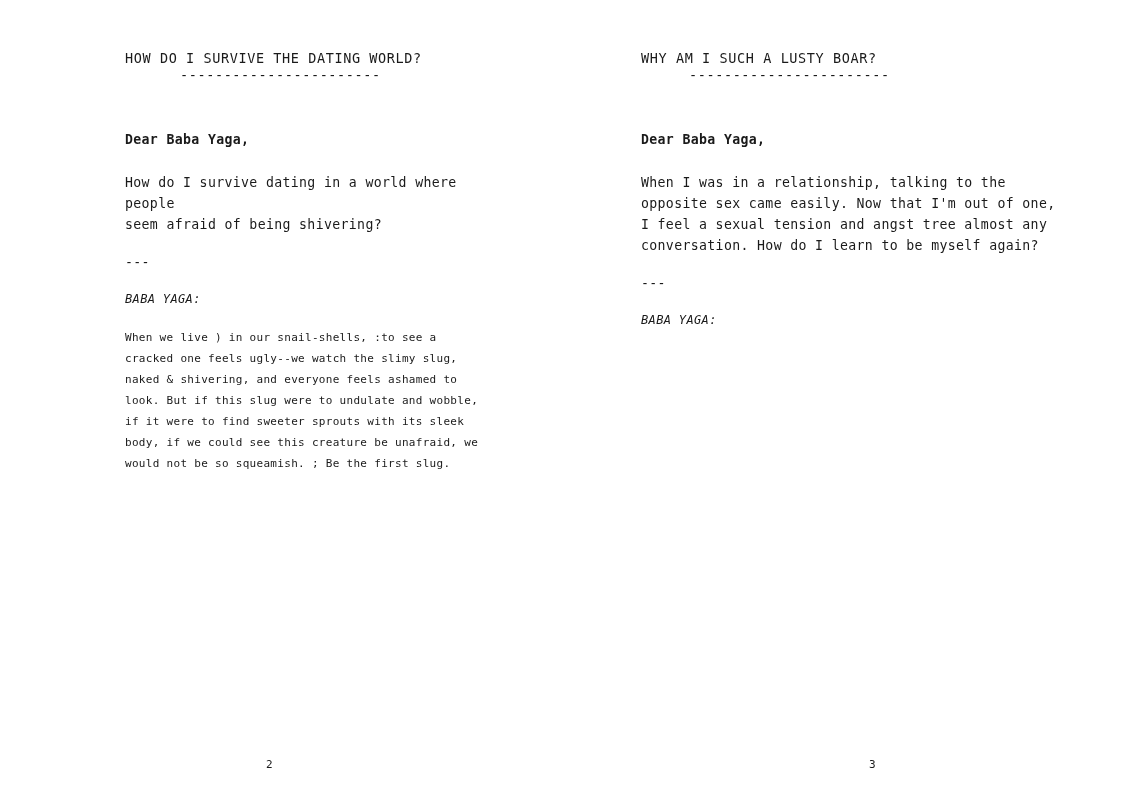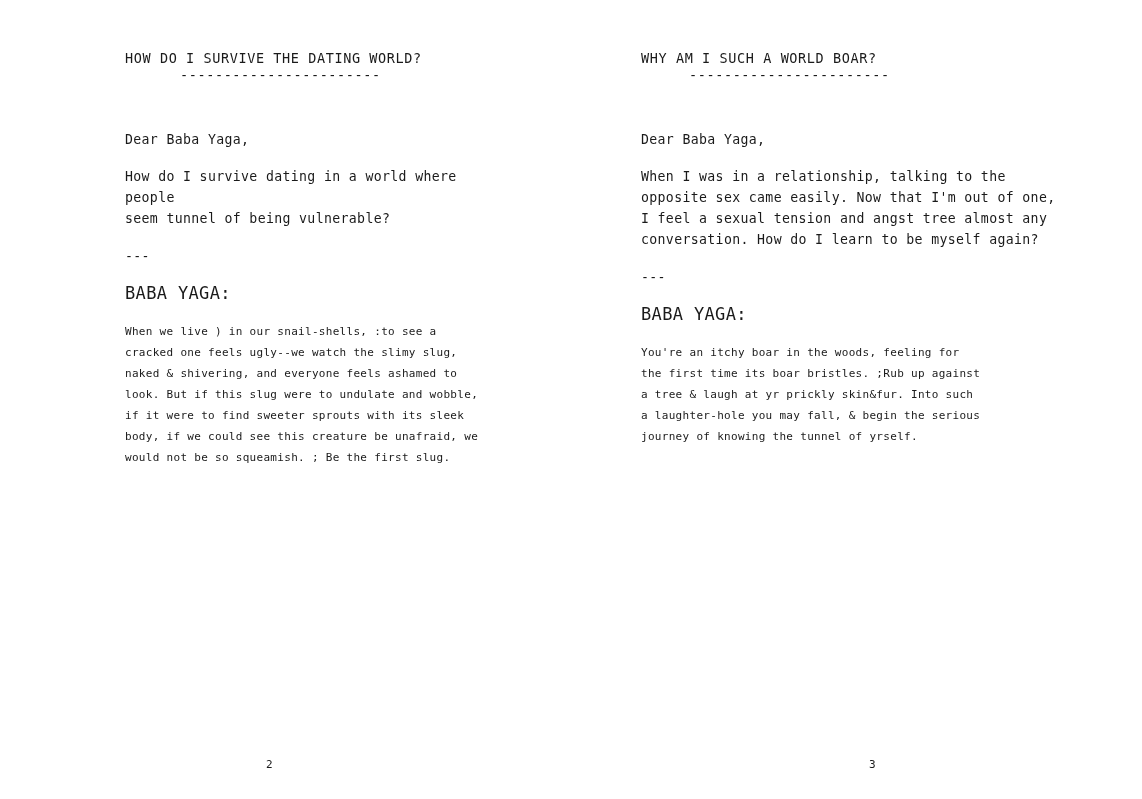--- a/index.html
+++ b/index.html
@@ -61,33 +61,35 @@
     margin-top: 46px;
   }
   .para {
     font-size: 13.2px;
     line-height: 21px;
     letter-spacing: 0.35px;
     margin: 0 0 17px 0;
     white-space: pre-wrap;
   }
   .para.tight {
-    margin-bottom: 16px;
+    margin-bottom: 22px;
+    font-weight: bold;
   }
   .sep {
     font-size: 13.2px;
     line-height: 21px;
     letter-spacing: 0.35px;
     margin: 0 0 16px 0;
   }
   .speaker {
-    font-size: 17px;
+    font-size: 12px;
     line-height: 21px;
     letter-spacing: 0.35px;
     margin: 0 0 17px 0;
+    font-style: italic;
   }
   .answer {
     font-size: 11px;
     line-height: 21px;
     letter-spacing: 0.3px;
     margin: 0;
     white-space: pre-wrap;
   }
   .folio {
     position: absolute;
@@ -105,50 +107,45 @@
 
 <div class="spread">
 
   <div class="page page-left">
     <div class="page-inner">
       <div class="head-title">HOW DO I SURVIVE THE DATING WORLD?</div>
       <div class="head-rule">-----------------------</div>
       <div class="body-block">
         <p class="para tight">Dear Baba Yaga,</p>
         <p class="para">How do I survive dating in a world where people
-seem tunnel of being vulnerable?</p>
+seem afraid of being shivering?</p>
         <p class="sep">---</p>
         <p class="speaker">BABA YAGA:</p>
         <p class="answer">When we live ) in our snail-shells, :to see a
 cracked one feels ugly--we watch the slimy slug,
 naked &amp; shivering, and everyone feels ashamed to
 look. But if this slug were to undulate and wobble,
 if it were to find sweeter sprouts with its sleek
 body, if we could see this creature be unafraid, we
 would not be so squeamish. ; Be the first slug.</p>
       </div>
     </div>
     <div class="folio">2</div>
   </div>
 
   <div class="page page-right">
     <div class="page-inner">
-      <div class="head-title">WHY AM I SUCH A WORLD BOAR?</div>
+      <div class="head-title">WHY AM I SUCH A LUSTY BOAR?</div>
       <div class="head-rule">-----------------------</div>
       <div class="body-block">
         <p class="para tight">Dear Baba Yaga,</p>
         <p class="para">When I was in a relationship, talking to the
 opposite sex came easily. Now that I'm out of one,
 I feel a sexual tension and angst tree almost any
 conversation. How do I learn to be myself again?</p>
         <p class="sep">---</p>
         <p class="speaker">BABA YAGA:</p>
-        <p class="answer">You're an itchy boar in the woods, feeling for
-the first time its boar bristles. ;Rub up against
-a tree &amp; laugh at yr prickly skin&amp;fur. Into such
-a laughter-hole you may fall, &amp; begin the serious
-journey of knowing the tunnel of yrself.</p>
       </div>
     </div>
     <div class="folio">3</div>
   </div>
 
 </div>
 
 </body></html>

